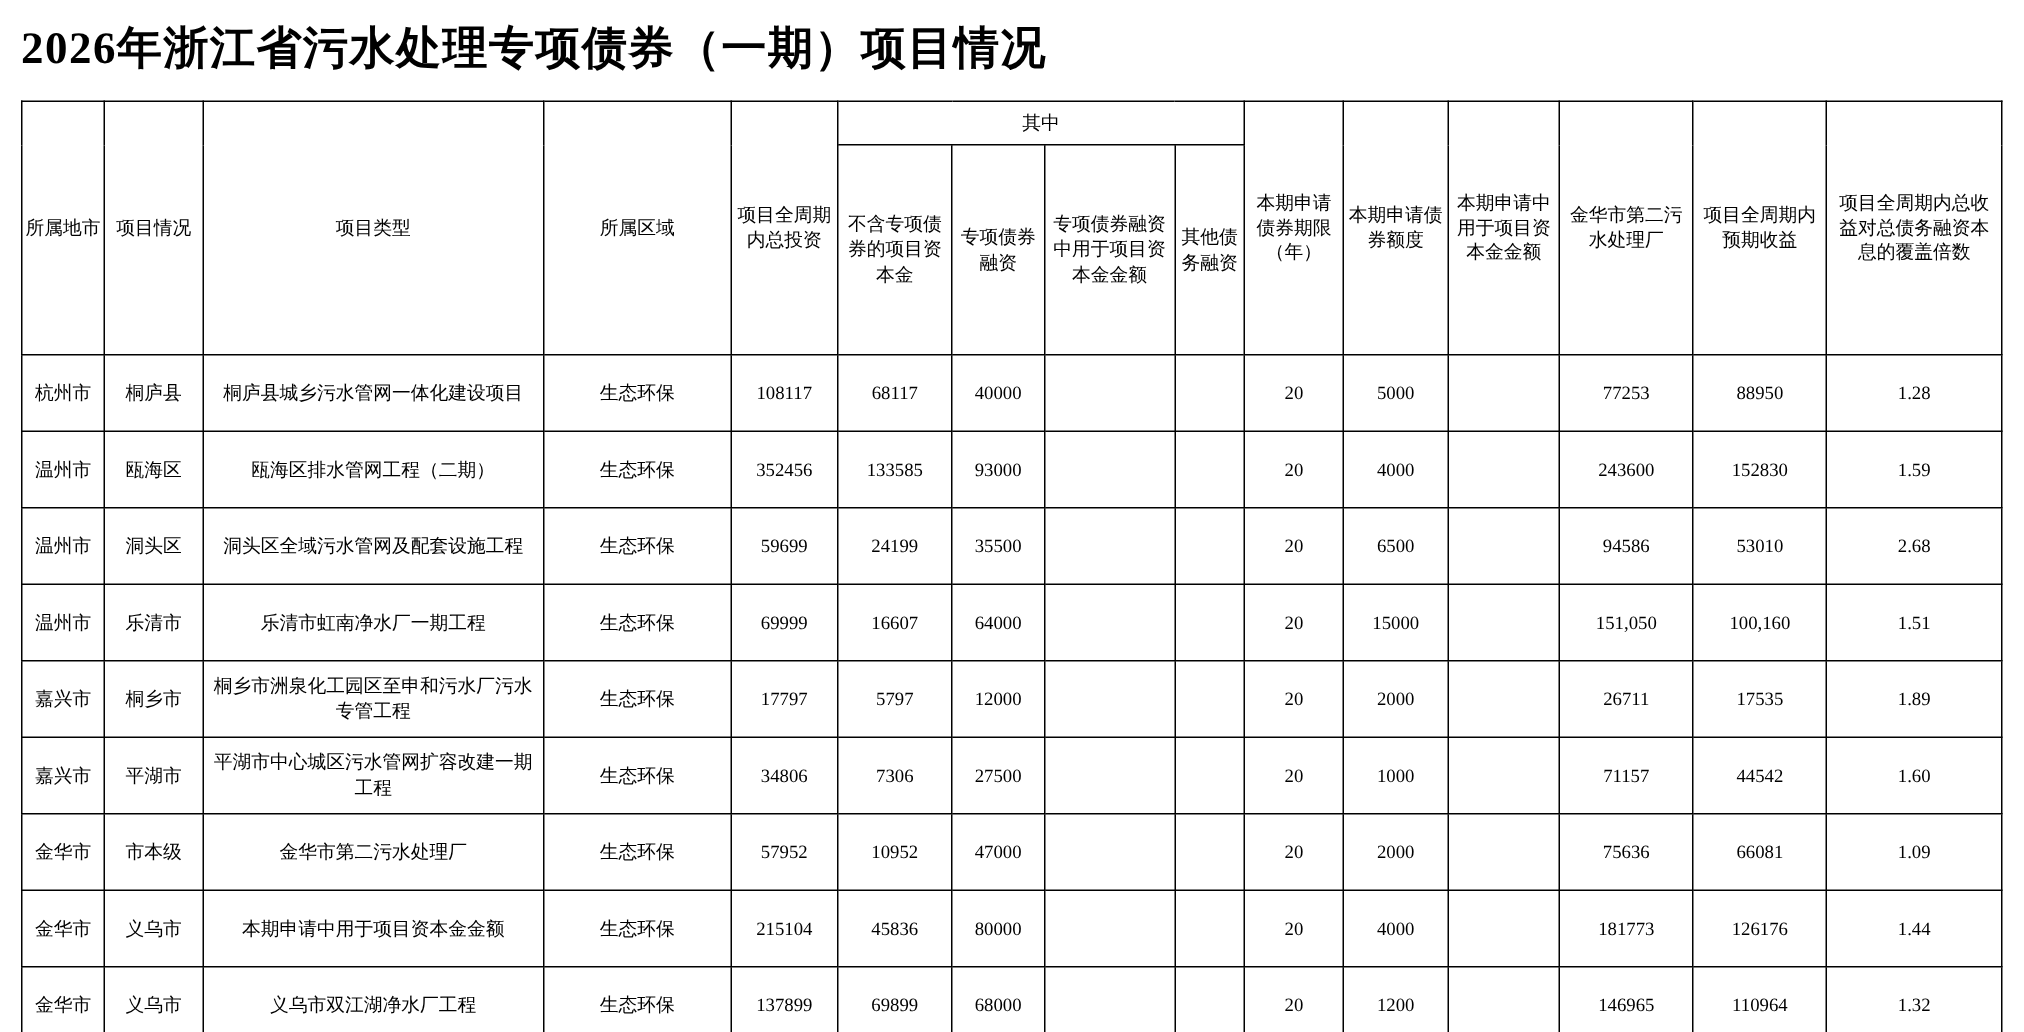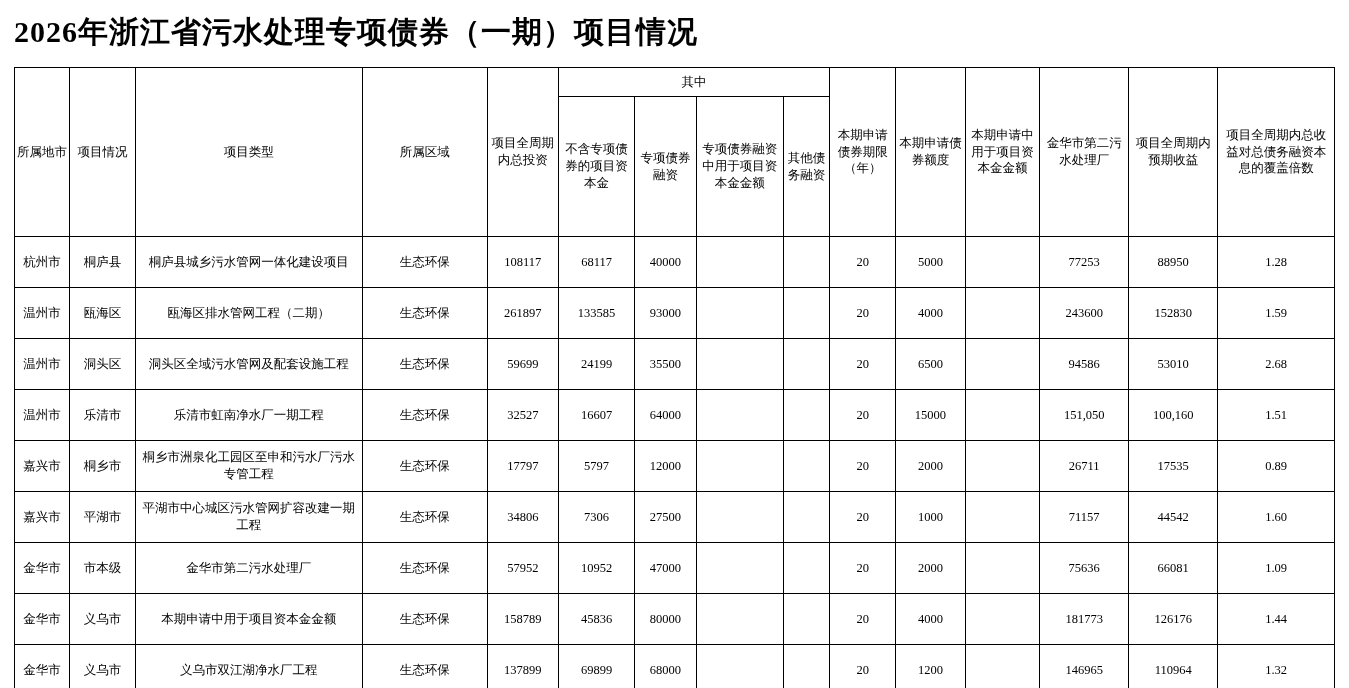--- a/index.html
+++ b/index.html
@@ -135,21 +135,21 @@
           <td class="num"></td>
           <td class="num">77253</td>
           <td class="num">88950</td>
           <td class="num">1.28</td>
         </tr>
         <tr class="row-tall">
           <td>温州市</td>
           <td>瓯海区</td>
           <td class="proj-name">瓯海区排水管网工程（二期）</td>
           <td>生态环保</td>
-          <td class="num">261897</td>
+          <td class="num">352456</td>
           <td class="num">133585</td>
           <td class="num">93000</td>
           <td class="num"></td>
           <td class="num"></td>
           <td class="num">20</td>
           <td class="num">4000</td>
           <td class="num"></td>
           <td class="num">243600</td>
           <td class="num">152830</td>
           <td class="num">1.59</td>
@@ -169,21 +169,21 @@
           <td class="num"></td>
           <td class="num">94586</td>
           <td class="num">53010</td>
           <td class="num">2.68</td>
         </tr>
         <tr class="row-tall">
           <td>温州市</td>
           <td>乐清市</td>
           <td class="proj-name">乐清市虹南净水厂一期工程</td>
           <td>生态环保</td>
-          <td class="num">32527</td>
+          <td class="num">69999</td>
           <td class="num">16607</td>
           <td class="num">64000</td>
           <td class="num"></td>
           <td class="num"></td>
           <td class="num">20</td>
           <td class="num">15000</td>
           <td class="num"></td>
           <td class="num">151,050</td>
           <td class="num">100,160</td>
           <td class="num">1.51</td>
@@ -196,21 +196,21 @@
           <td class="num">17797</td>
           <td class="num">5797</td>
           <td class="num">12000</td>
           <td class="num"></td>
           <td class="num"></td>
           <td class="num">20</td>
           <td class="num">2000</td>
           <td class="num"></td>
           <td class="num">26711</td>
           <td class="num">17535</td>
-          <td class="num">0.89</td>
+          <td class="num">1.89</td>
         </tr>
         <tr class="row-tall">
           <td>嘉兴市</td>
           <td>平湖市</td>
           <td class="proj-name">平湖市中心城区污水管网扩容改建一期工程</td>
           <td>生态环保</td>
           <td class="num">34806</td>
           <td class="num">7306</td>
           <td class="num">27500</td>
           <td class="num"></td>
@@ -237,21 +237,21 @@
           <td class="num"></td>
           <td class="num">75636</td>
           <td class="num">66081</td>
           <td class="num">1.09</td>
         </tr>
         <tr class="row-tall">
           <td>金华市</td>
           <td>义乌市</td>
           <td class="proj-name">本期申请中用于项目资本金金额</td>
           <td>生态环保</td>
-          <td class="num">158789</td>
+          <td class="num">215104</td>
           <td class="num">45836</td>
           <td class="num">80000</td>
           <td class="num"></td>
           <td class="num"></td>
           <td class="num">20</td>
           <td class="num">4000</td>
           <td class="num"></td>
           <td class="num">181773</td>
           <td class="num">126176</td>
           <td class="num">1.44</td>

